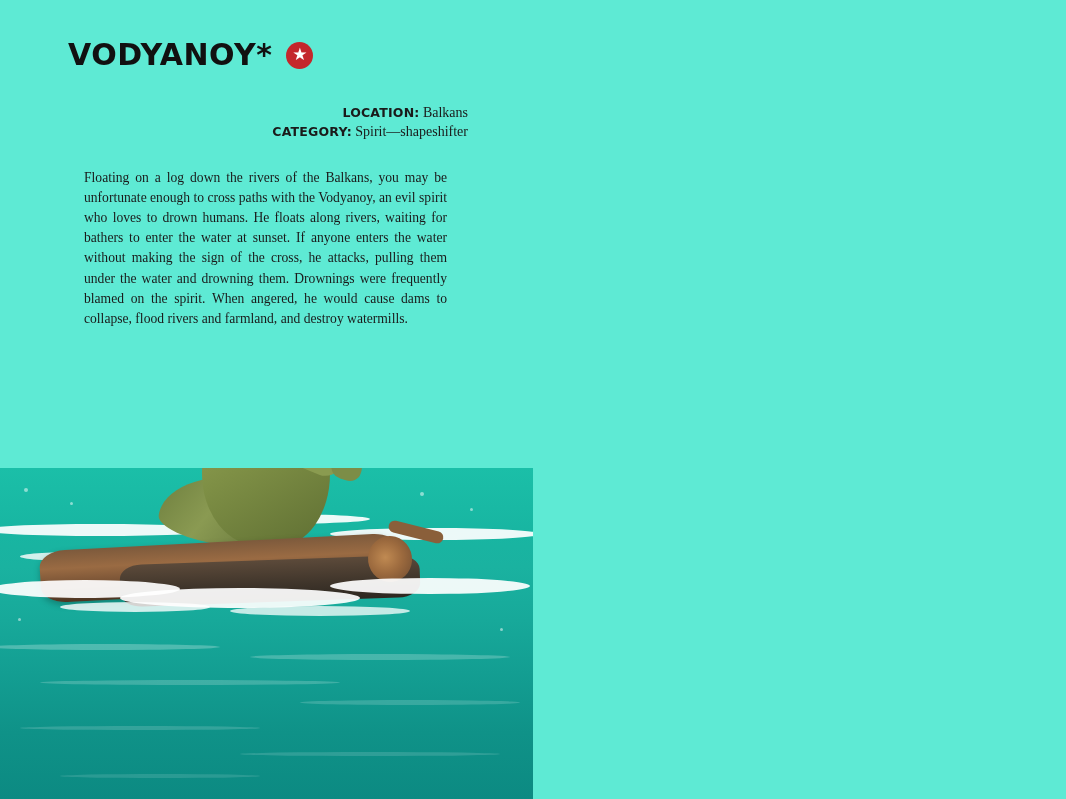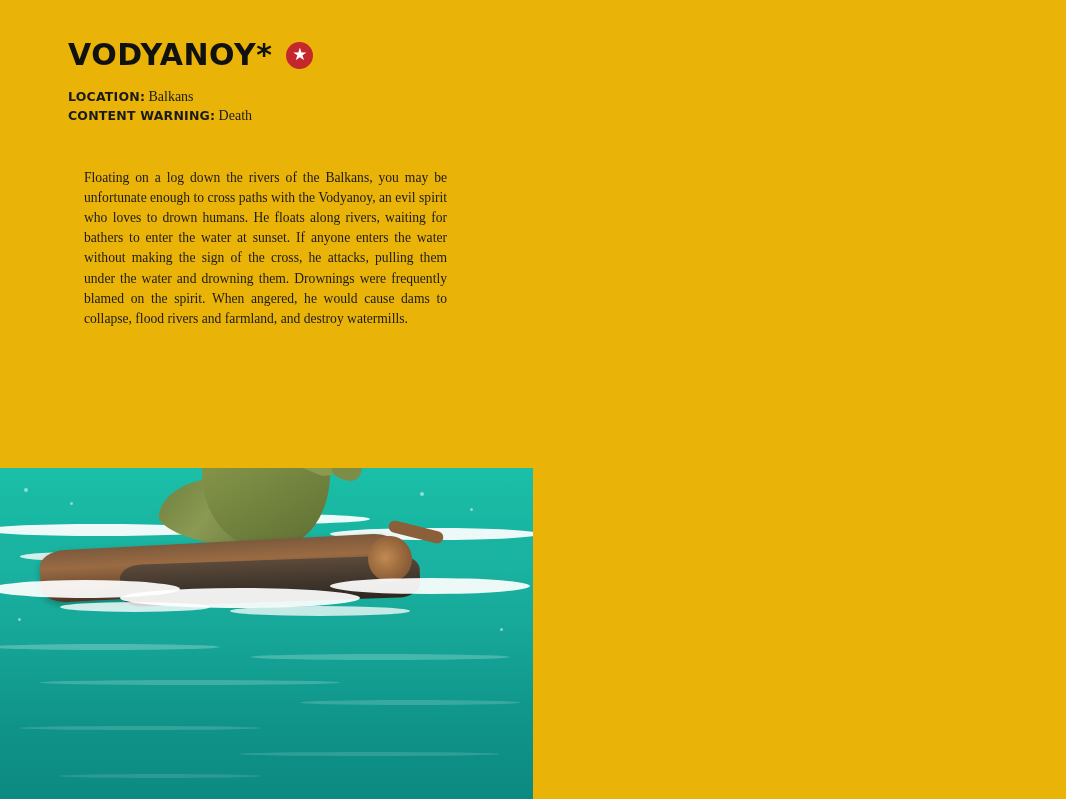--- a/index.html
+++ b/index.html
@@ -20,21 +20,21 @@
   .spread {
     position: absolute;
     inset: 0;
     display: block;
   }
 
   .page {
     position: absolute;
     top: 0;
     height: 799px;
-    background: #eab308;
+    background: #5eead4;
     padding-left: 9px;
   }
   .page-left  { left: 0;    width: 533px; }
   .page-right { left: 533px; width: 533px; }
 
   
   .title-row {
     position: absolute;
     left: 68px;
     top: 40px;
@@ -62,24 +62,25 @@
     color: #ffffff;
     font-size: 17px;
     line-height: 1;
     padding-bottom: 1px;
     box-sizing: border-box;
   }
 
   .meta {
     position: absolute;
     left: 68px;
-    top: 88px;
+    top: 104px;
     width: 400px;
     font-size: 13.5px;
     line-height: 1.33;
+    text-align: right;
   }
   .meta div { white-space: nowrap; }
   .meta .k {
     font-family: "DejaVu Sans", sans-serif;
     font-weight: bold;
     font-size: 12.5px;
     letter-spacing: 0.2px;
   }
   .meta .v {
     font-family: "Liberation Serif", serif;
@@ -240,22 +241,22 @@
       <h1 class="title">VODYANOY*</h1>
       <span class="star-badge">★</span>
     </div>
 
     <div class="meta">
       <div>
         <span class="k">LOCATION:</span>
         <span class="v">Balkans</span>
       </div>
       <div>
-        <span class="k">CONTENT WARNING:</span>
-        <span class="v">Death</span>
+        <span class="k">CATEGORY:</span>
+        <span class="v">Spirit—shapeshifter</span>
       </div>
     </div>
 
     <div class="body-left">
       <p>Floating on a log down the rivers of the Balkans, you may be unfortunate enough to cross paths with the Vodyanoy, an evil spirit who loves to drown humans. He floats along rivers, waiting for bathers to enter the water at sunset. If anyone enters the water without making the sign of the cross, he attacks, pulling them under the water and drowning them. Drownings were frequently blamed on the spirit. When angered, he would cause dams to collapse, flood rivers and farmland, and destroy watermills.</p>
     </div>
 
     <div class="illustration">
       <div class="water"></div>
 

